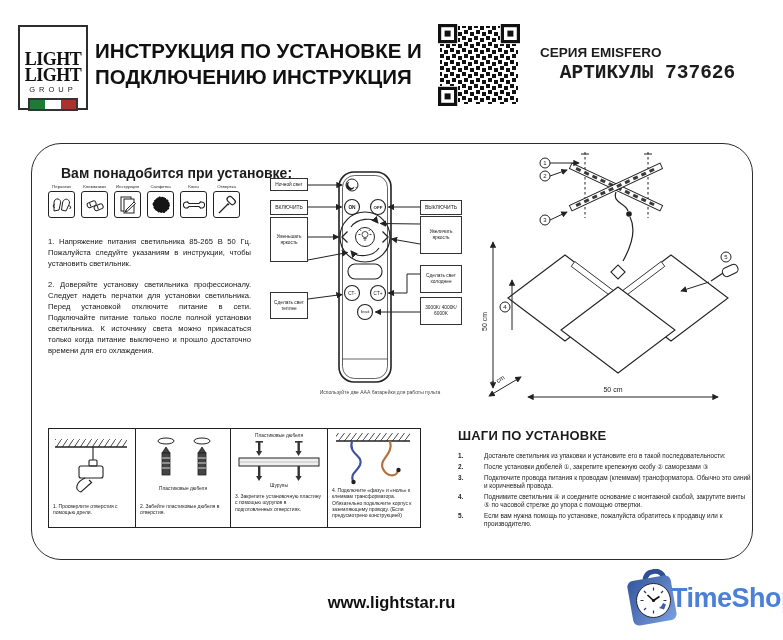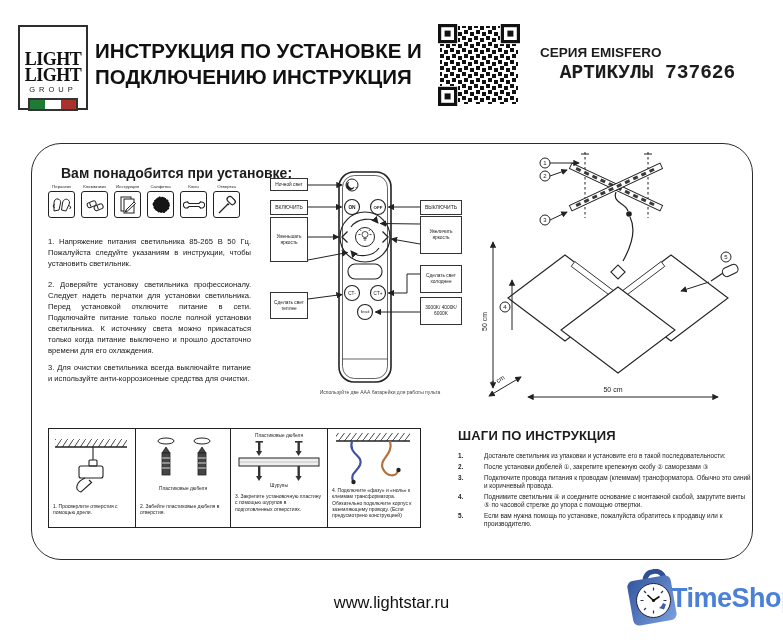--- a/index.html
+++ b/index.html
@@ -36,21 +36,21 @@
   .panel + .panel{border-left:1.2px solid #222;}
   .pcap{position:absolute;left:4px;right:3px;font-size:5px;line-height:6.3px;color:#222;}
   .plab{position:absolute;left:0;right:0;text-align:center;font-size:4.8px;color:#222;}
   
   #steps-head{left:458px;top:428px;font-weight:bold;font-size:13px;letter-spacing:.2px;}
   #steps{left:458px;top:452px;width:293px;font-size:6.4px;line-height:8.2px;}
   .srow{display:flex;margin-bottom:2.6px;}
   .snum{width:26px;flex:none;font-weight:bold;}
   .stext{flex:1;}
   
-  #url{left:0;top:593px;width:783px;text-align:center;font-weight:normal;font-size:16.5px;color:#111;}
+  #url{left:0;top:593px;width:783px;text-align:center;font-weight:bold;font-size:16.5px;color:#111;}
   #timeshop{left:622px;top:570px;width:161px;height:62px;}
   #ts-bag{position:absolute;left:8px;top:8px;width:44px;height:45px;border-radius:6px;
      background:linear-gradient(135deg,#35569e,#7aa0e0);transform:rotate(-10deg);}
   #ts-handle{position:absolute;left:20px;top:-1px;width:24px;height:15px;border:5px solid #2f4f95;border-bottom:none;
      border-radius:11px 11px 0 0;box-sizing:border-box;transform:rotate(-10deg);}
   #ts-clock{position:absolute;left:14px;top:13px;width:33px;height:33px;border-radius:50%;background:#fff;border:1px solid #223;}
   #ts-text{position:absolute;left:49px;top:13px;font-size:27px;font-weight:bold;color:#4a80d8;letter-spacing:-.5px;}
   svg text{font-family:"Liberation Sans",sans-serif;fill:#1c1c1c;}
 </style>
 </head>
@@ -172,21 +172,20 @@
               <rect x="11" y="3.5" width="9" height="5.5" rx="2.5" transform="rotate(45 15 6)" fill="#fff"></rect>
               <path d="M11.5 9.5l1.5 1.5"></path>
         </g>
           </svg>
         </div>
     </div>
   </div>
 
   <div class="abs warn" style="top:236px">1. Напряжение питания светильника 85-265 В 50 Гц. Пожалуйста следуйте указаниям в инструкции, чтобы установить светильник.</div>
   <div class="abs warn" style="top:279px">2. Доверяйте установку светильника профессионалу. Следует надеть перчатки для установки светильника. Перед установкой отключите питание в сети. Подключайте питание только после полной установки светильника. К источнику света можно прикасаться только когда питание выключено и прошло достаточно времени для его охлаждения.</div>
-  <div class="abs warn" style="top:362px">3. Для очистки светильника всегда выключайте питание и используйте анти-коррозионные средства для очистки.</div>
 
   <svg class="abs" style="left:255px;top:160px" width="225" height="250" viewBox="0 0 225 250">
     <defs>
       <marker id="ar" viewBox="0 0 8 8" refX="7" refY="4" markerWidth="6.5" markerHeight="6.5" orient="auto-start-reverse">
         <path d="M0 0L8 4L0 8z" fill="#222"></path>
       </marker>
     </defs>
     <g stroke="#222" fill="none">
       <rect x="84" y="12" width="52" height="210" rx="15" stroke-width="1.6"></rect>
       <rect x="87.5" y="15.5" width="45" height="203" rx="12" stroke-width=".7"></rect>
@@ -377,21 +376,21 @@
         <path d="M8 10H82" stroke="#222" stroke-width="1.3"></path>
         <path d="M24 10C20 24 36 24 32 34C29 41 22 42 25 50" fill="none" stroke="#3f51a5" stroke-width="2.2"></path>
         <circle cx="25.5" cy="51" r="2.2" fill="#222"></circle>
         <path d="M62 10C66 24 50 28 55 38C59 46 68 46 70 40" fill="none" stroke="#b5713d" stroke-width="2.2"></path>
         <circle cx="70.5" cy="39" r="2.2" fill="#222"></circle>
       </svg>
       <div class="pcap" style="top:58px">4. Подключите «фазу» и «ноль» к клеммам трансформатора. Обязательно подключите корпус к заземляющему проводу. (Если предусмотрено конструкцией)</div>
     </div>
   </div>
 
-  <div class="abs" id="steps-head">ШАГИ ПО ИНСТРУКЦИЯ</div>
+  <div class="abs" id="steps-head">ШАГИ ПО УСТАНОВКЕ</div>
   <div class="abs" id="steps">
     <div class="srow">
       <span class="snum">1.</span>
       <span class="stext">Достаньте светильник из упаковки и установите его в такой последовательности:</span>
     </div>
     <div class="srow">
       <span class="snum">2.</span>
       <span class="stext">После установки дюбелей ①, закрепите крепежную скобу ② саморезами ③</span>
     </div>
     <div class="srow">

